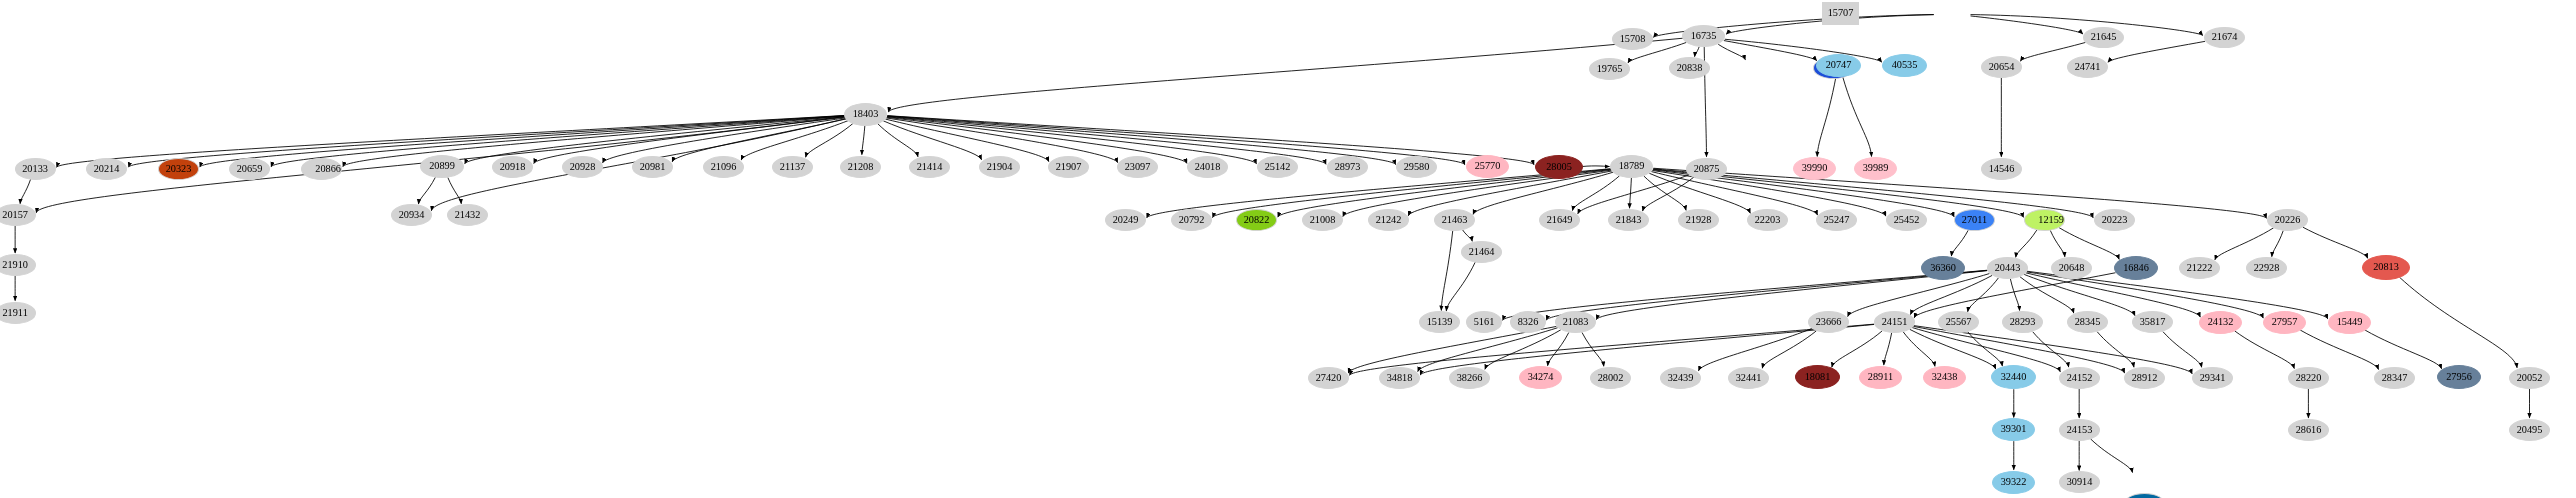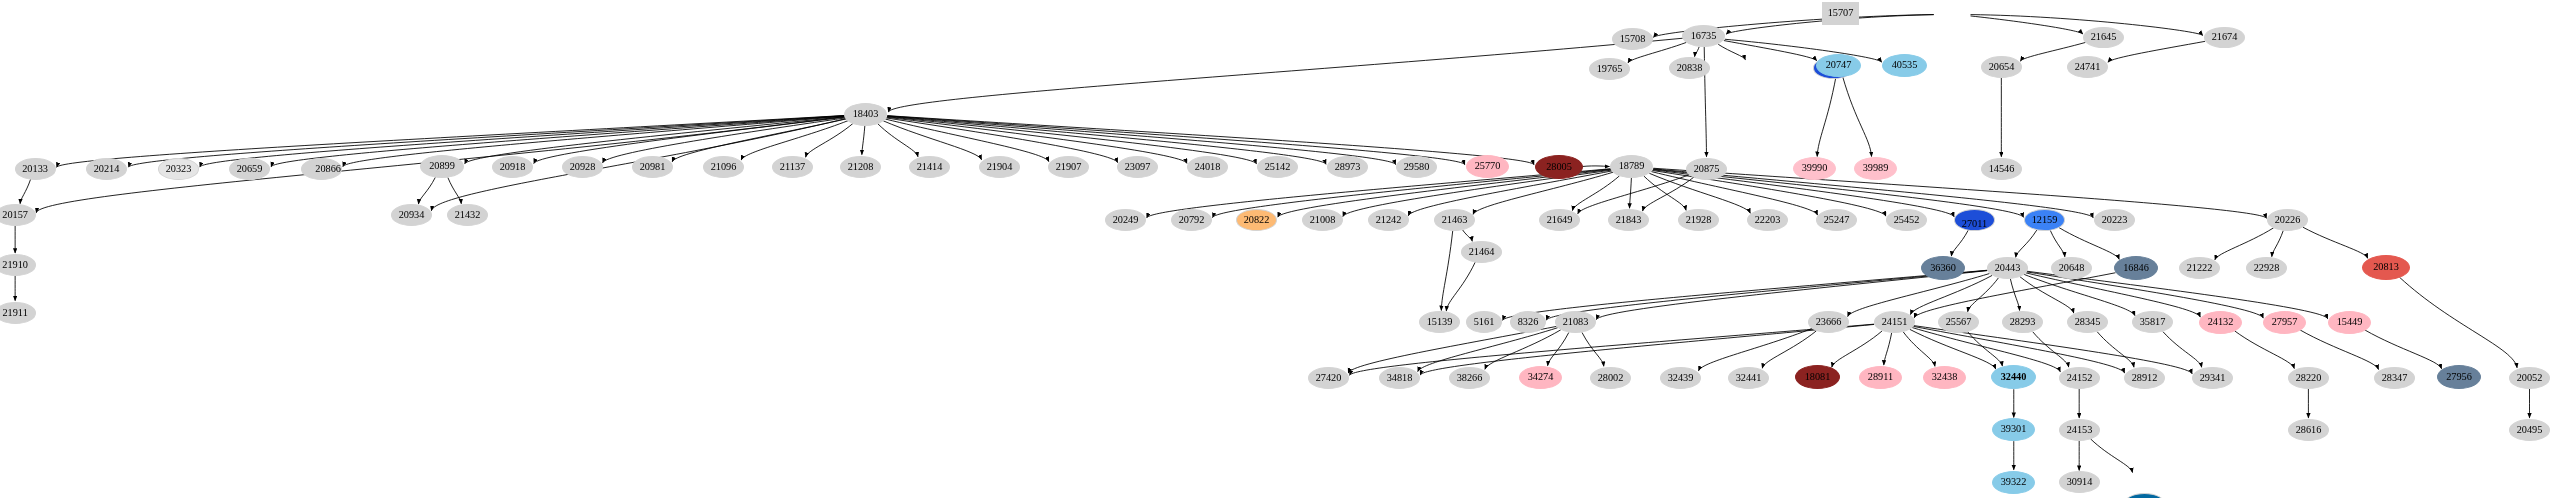--- a/index.html
+++ b/index.html
@@ -221,21 +221,21 @@
       </div>
       <div class="node ellipse" style="left: 844px; top: 103px; width: 43px; height: 23px; background: rgb(211, 211, 211); border-color: rgb(211, 211, 211);">
         <span class="node-label">18403</span>
       </div>
       <div class="node ellipse" style="left: 14.6px; top: 158px; width: 41px; height: 21.6px; background: rgb(211, 211, 211); border-color: rgb(211, 211, 211);">
         <span class="node-label">20133</span>
       </div>
       <div class="node ellipse" style="left: 86px; top: 158px; width: 41px; height: 21.6px; background: rgb(211, 211, 211); border-color: rgb(211, 211, 211);">
         <span class="node-label">20214</span>
       </div>
-      <div class="node ellipse" style="left: 158px; top: 158px; width: 41px; height: 21.6px; background: #e5e5e5; border-color: rgb(211, 211, 211);">
+      <div class="node ellipse" style="left: 158px; top: 158px; width: 41px; height: 21.6px; background: #c2410c; border-color: rgb(211, 211, 211);">
         <span class="node-label">20323</span>
       </div>
       <div class="node ellipse" style="left: 229px; top: 158px; width: 41px; height: 21.6px; background: rgb(211, 211, 211); border-color: rgb(211, 211, 211);">
         <span class="node-label">20659</span>
       </div>
       <div class="node ellipse" style="left: 301px; top: 158px; width: 41px; height: 21.6px; background: rgb(211, 211, 211); border-color: rgb(211, 211, 211); justify-content: flex-end;">
         <span class="node-label">20866</span>
       </div>
       <div class="node ellipse" style="left: 420px; top: 155px; width: 44px; height: 23px; background: rgb(211, 211, 211); border-color: rgb(211, 211, 211);">
         <span class="node-label">20899</span>
@@ -311,21 +311,21 @@
       </div>
       <div class="node ellipse" style="left: 447px; top: 204px; width: 41px; height: 21.6px; background: rgb(211, 211, 211); border-color: rgb(211, 211, 211);">
         <span class="node-label">21432</span>
       </div>
       <div class="node ellipse" style="left: 1105px; top: 209px; width: 41px; height: 21.6px; background: rgb(211, 211, 211); border-color: rgb(211, 211, 211);">
         <span class="node-label">20249</span>
       </div>
       <div class="node ellipse" style="left: 1171px; top: 209px; width: 41px; height: 21.6px; background: rgb(211, 211, 211); border-color: rgb(211, 211, 211);">
         <span class="node-label">20792</span>
       </div>
-      <div class="node ellipse" style="left: 1236px; top: 209px; width: 41px; height: 21.6px; background: #fdba74; border-color: rgb(211, 211, 211);">
+      <div class="node ellipse" style="left: 1236px; top: 209px; width: 41px; height: 21.6px; background: #84cc16; border-color: rgb(211, 211, 211);">
         <span class="node-label">20822</span>
       </div>
       <div class="node ellipse" style="left: 1302px; top: 209px; width: 41px; height: 21.6px; background: rgb(211, 211, 211); border-color: rgb(211, 211, 211);">
         <span class="node-label">21008</span>
       </div>
       <div class="node ellipse" style="left: 1368px; top: 209px; width: 41px; height: 21.6px; background: rgb(211, 211, 211); border-color: rgb(211, 211, 211);">
         <span class="node-label">21242</span>
       </div>
       <div class="node ellipse" style="left: 1434px; top: 209px; width: 41px; height: 21.6px; background: rgb(211, 211, 211); border-color: rgb(211, 211, 211);">
         <span class="node-label">21463</span>
@@ -341,24 +341,24 @@
       </div>
       <div class="node ellipse" style="left: 1747px; top: 209px; width: 41px; height: 21.6px; background: rgb(211, 211, 211); border-color: rgb(211, 211, 211);">
         <span class="node-label">22203</span>
       </div>
       <div class="node ellipse" style="left: 1816px; top: 209px; width: 41px; height: 21.6px; background: rgb(211, 211, 211); border-color: rgb(211, 211, 211);">
         <span class="node-label">25247</span>
       </div>
       <div class="node ellipse" style="left: 1886px; top: 209px; width: 41px; height: 21.6px; background: rgb(211, 211, 211); border-color: rgb(211, 211, 211);">
         <span class="node-label">25452</span>
       </div>
-      <div class="node ellipse" style="left: 1954px; top: 209px; width: 41px; height: 21.6px; background: #1d4ed8; border-color: rgb(211, 211, 211); align-items: flex-end;">
+      <div class="node ellipse" style="left: 1954px; top: 209px; width: 41px; height: 21.6px; background: #3b82f6; border-color: rgb(211, 211, 211);">
         <span class="node-label">27011</span>
       </div>
-      <div class="node ellipse" style="left: 2024px; top: 209px; width: 41px; height: 21.6px; background: #3b82f6; border-color: rgb(211, 211, 211);">
+      <div class="node ellipse" style="left: 2024px; top: 209px; width: 41px; height: 21.6px; background: #bef264; border-color: rgb(211, 211, 211); justify-content: flex-end;">
         <span class="node-label">12159</span>
       </div>
       <div class="node ellipse" style="left: 2094px; top: 209px; width: 41px; height: 21.6px; background: rgb(211, 211, 211); border-color: rgb(211, 211, 211);">
         <span class="node-label">20223</span>
       </div>
       <div class="node ellipse" style="left: 2267px; top: 209px; width: 41px; height: 21.6px; background: rgb(211, 211, 211); border-color: rgb(211, 211, 211);">
         <span class="node-label">20226</span>
       </div>
       <div class="node ellipse" style="left: 1461px; top: 241px; width: 41px; height: 21.6px; background: rgb(211, 211, 211); border-color: rgb(211, 211, 211);">
         <span class="node-label">21464</span>
@@ -452,21 +452,21 @@
       </div>
       <div class="node ellipse" style="left: 1795px; top: 365px; width: 45px; height: 24px; background: rgb(139, 34, 32); border-color: rgb(139, 34, 32); text-align: right;">
         <span class="node-label">18081</span>
       </div>
       <div class="node ellipse" style="left: 1859px; top: 366px; width: 43px; height: 23px; background: rgb(255, 182, 193); border-color: rgb(255, 182, 193);">
         <span class="node-label">28911</span>
       </div>
       <div class="node ellipse" style="left: 1923px; top: 366px; width: 43px; height: 23px; background: rgb(255, 182, 193); border-color: rgb(255, 182, 193);">
         <span class="node-label">32438</span>
       </div>
-      <div class="node ellipse" style="left: 1991px; top: 365px; width: 45px; height: 24px; background: rgb(135, 203, 232); border-color: rgb(135, 203, 232); font-weight: bold;">
+      <div class="node ellipse" style="left: 1991px; top: 365px; width: 45px; height: 24px; background: rgb(135, 203, 232); border-color: rgb(135, 203, 232);">
         <span class="node-label">32440</span>
       </div>
       <div class="node ellipse" style="left: 2059px; top: 367px; width: 41px; height: 21.6px; background: rgb(211, 211, 211); border-color: rgb(211, 211, 211);">
         <span class="node-label">24152</span>
       </div>
       <div class="node ellipse" style="left: 2124px; top: 367px; width: 41px; height: 21.6px; background: rgb(211, 211, 211); border-color: rgb(211, 211, 211);">
         <span class="node-label">28912</span>
       </div>
       <div class="node ellipse" style="left: 2192px; top: 367px; width: 41px; height: 21.6px; background: rgb(211, 211, 211); border-color: rgb(211, 211, 211);">
         <span class="node-label">29341</span>

